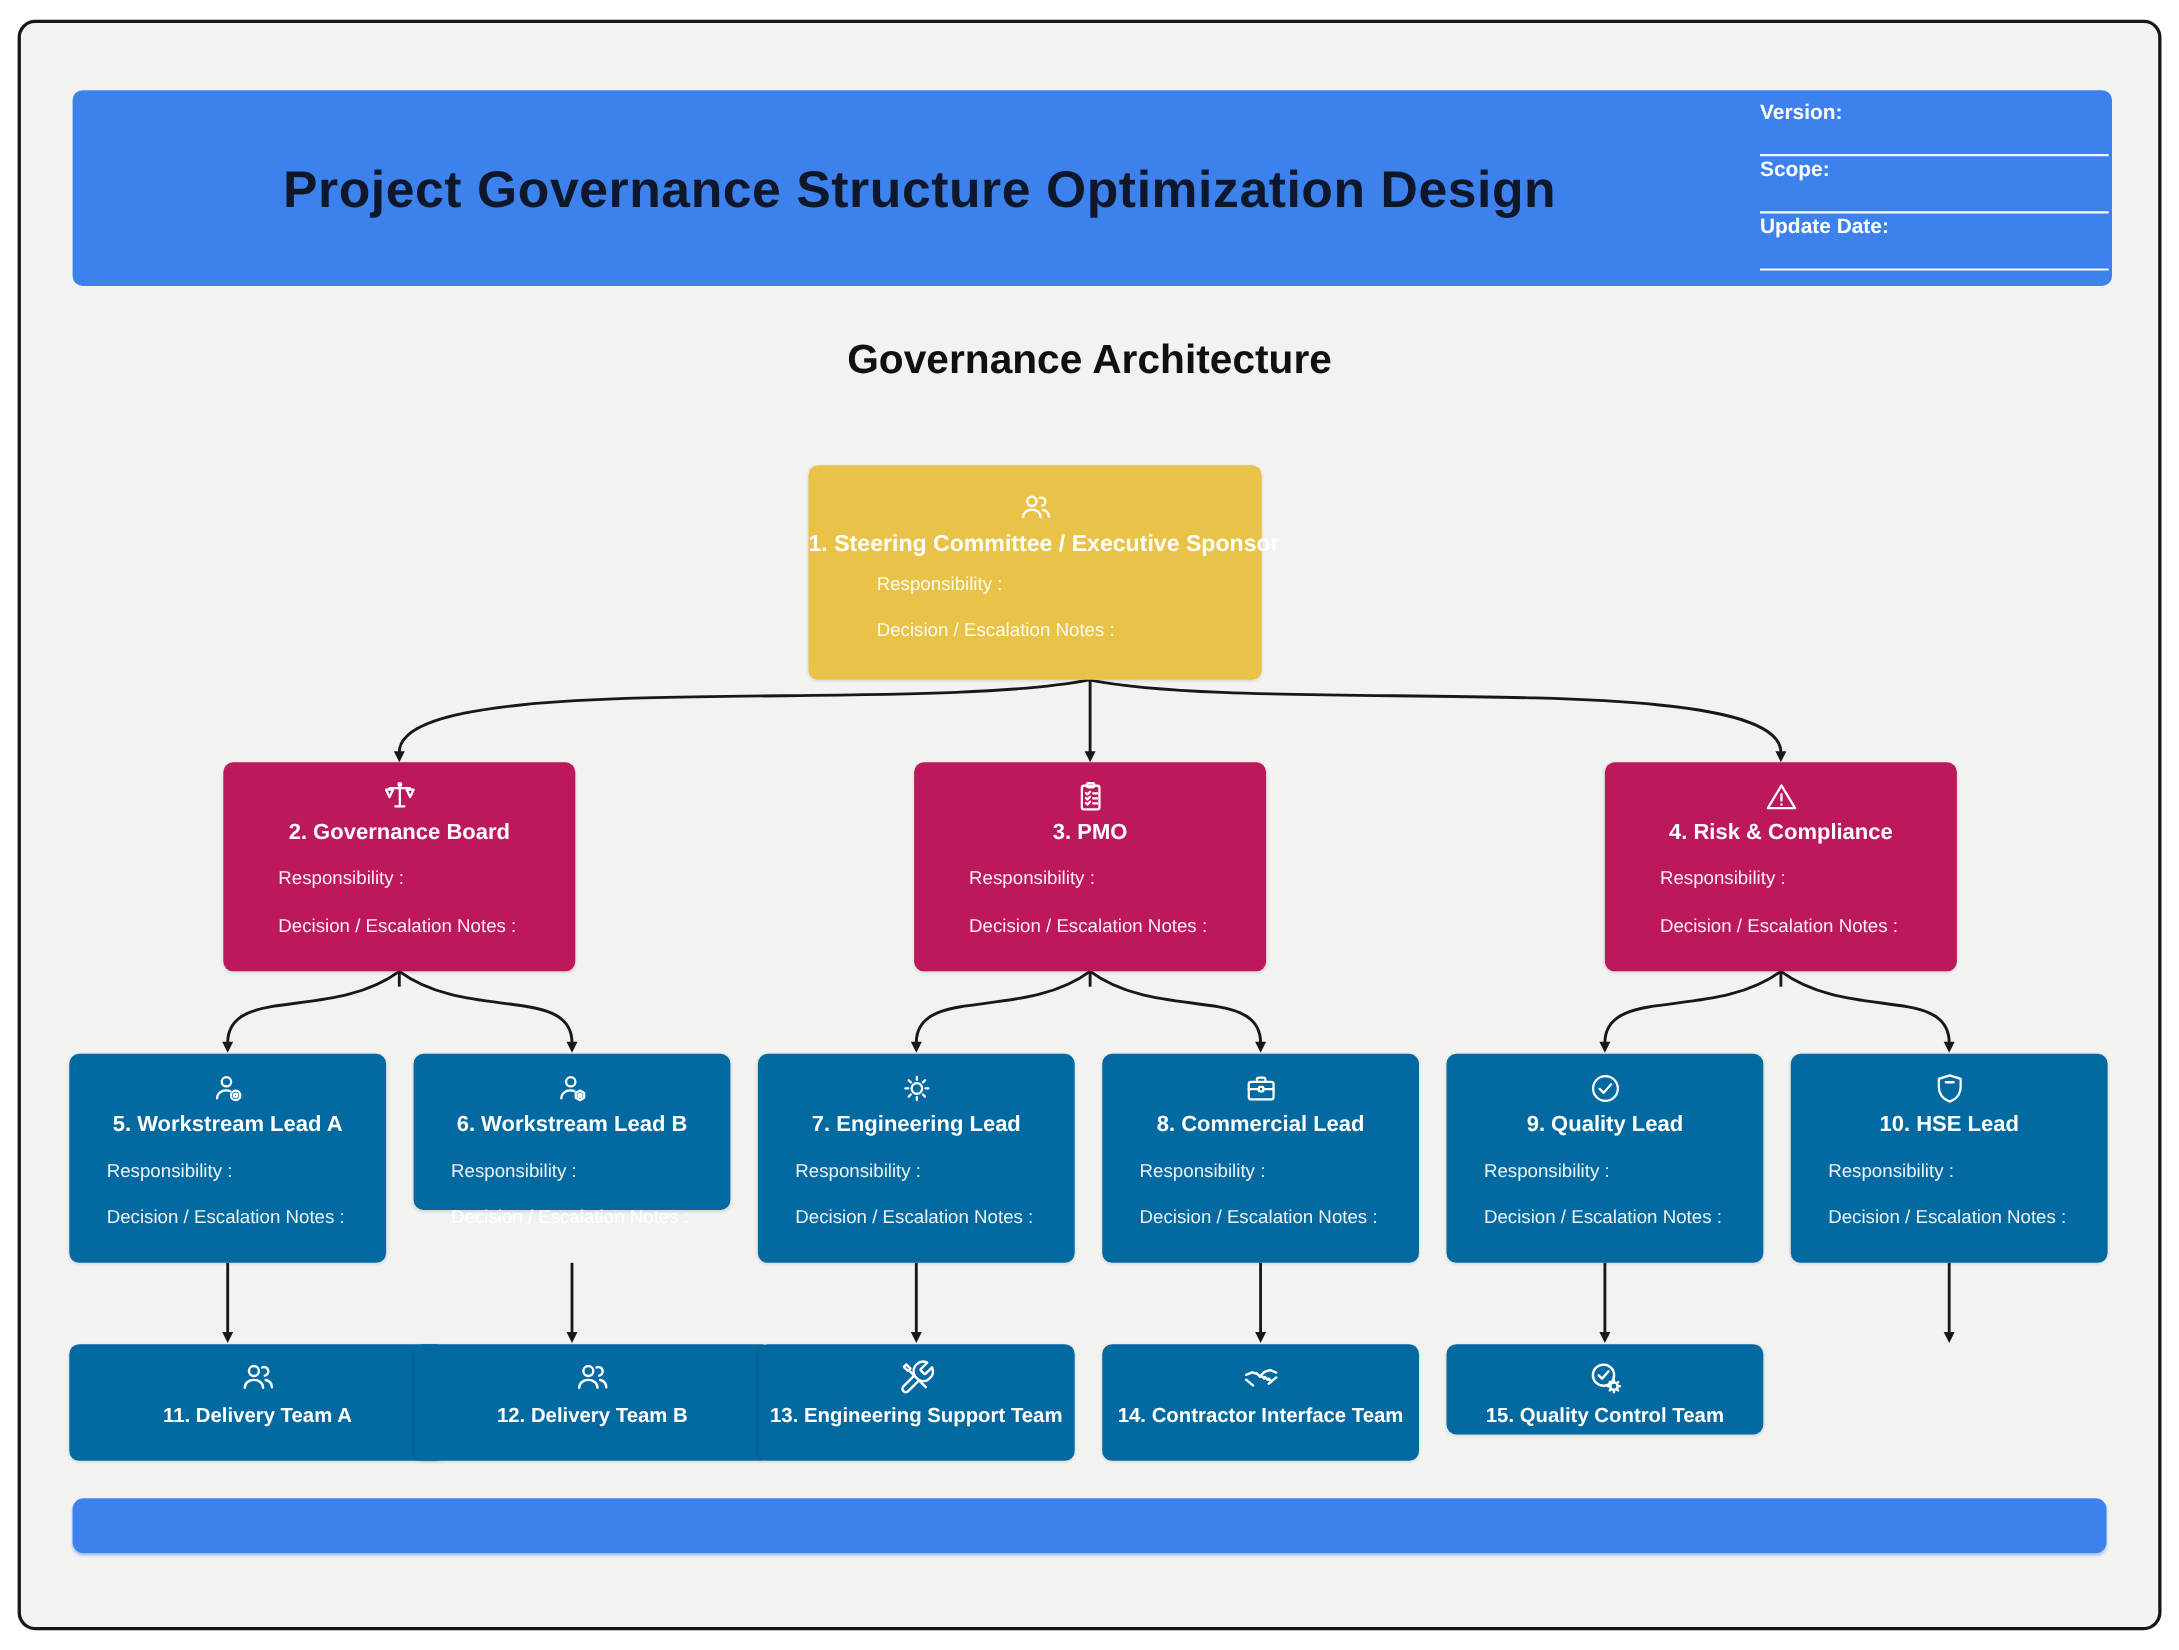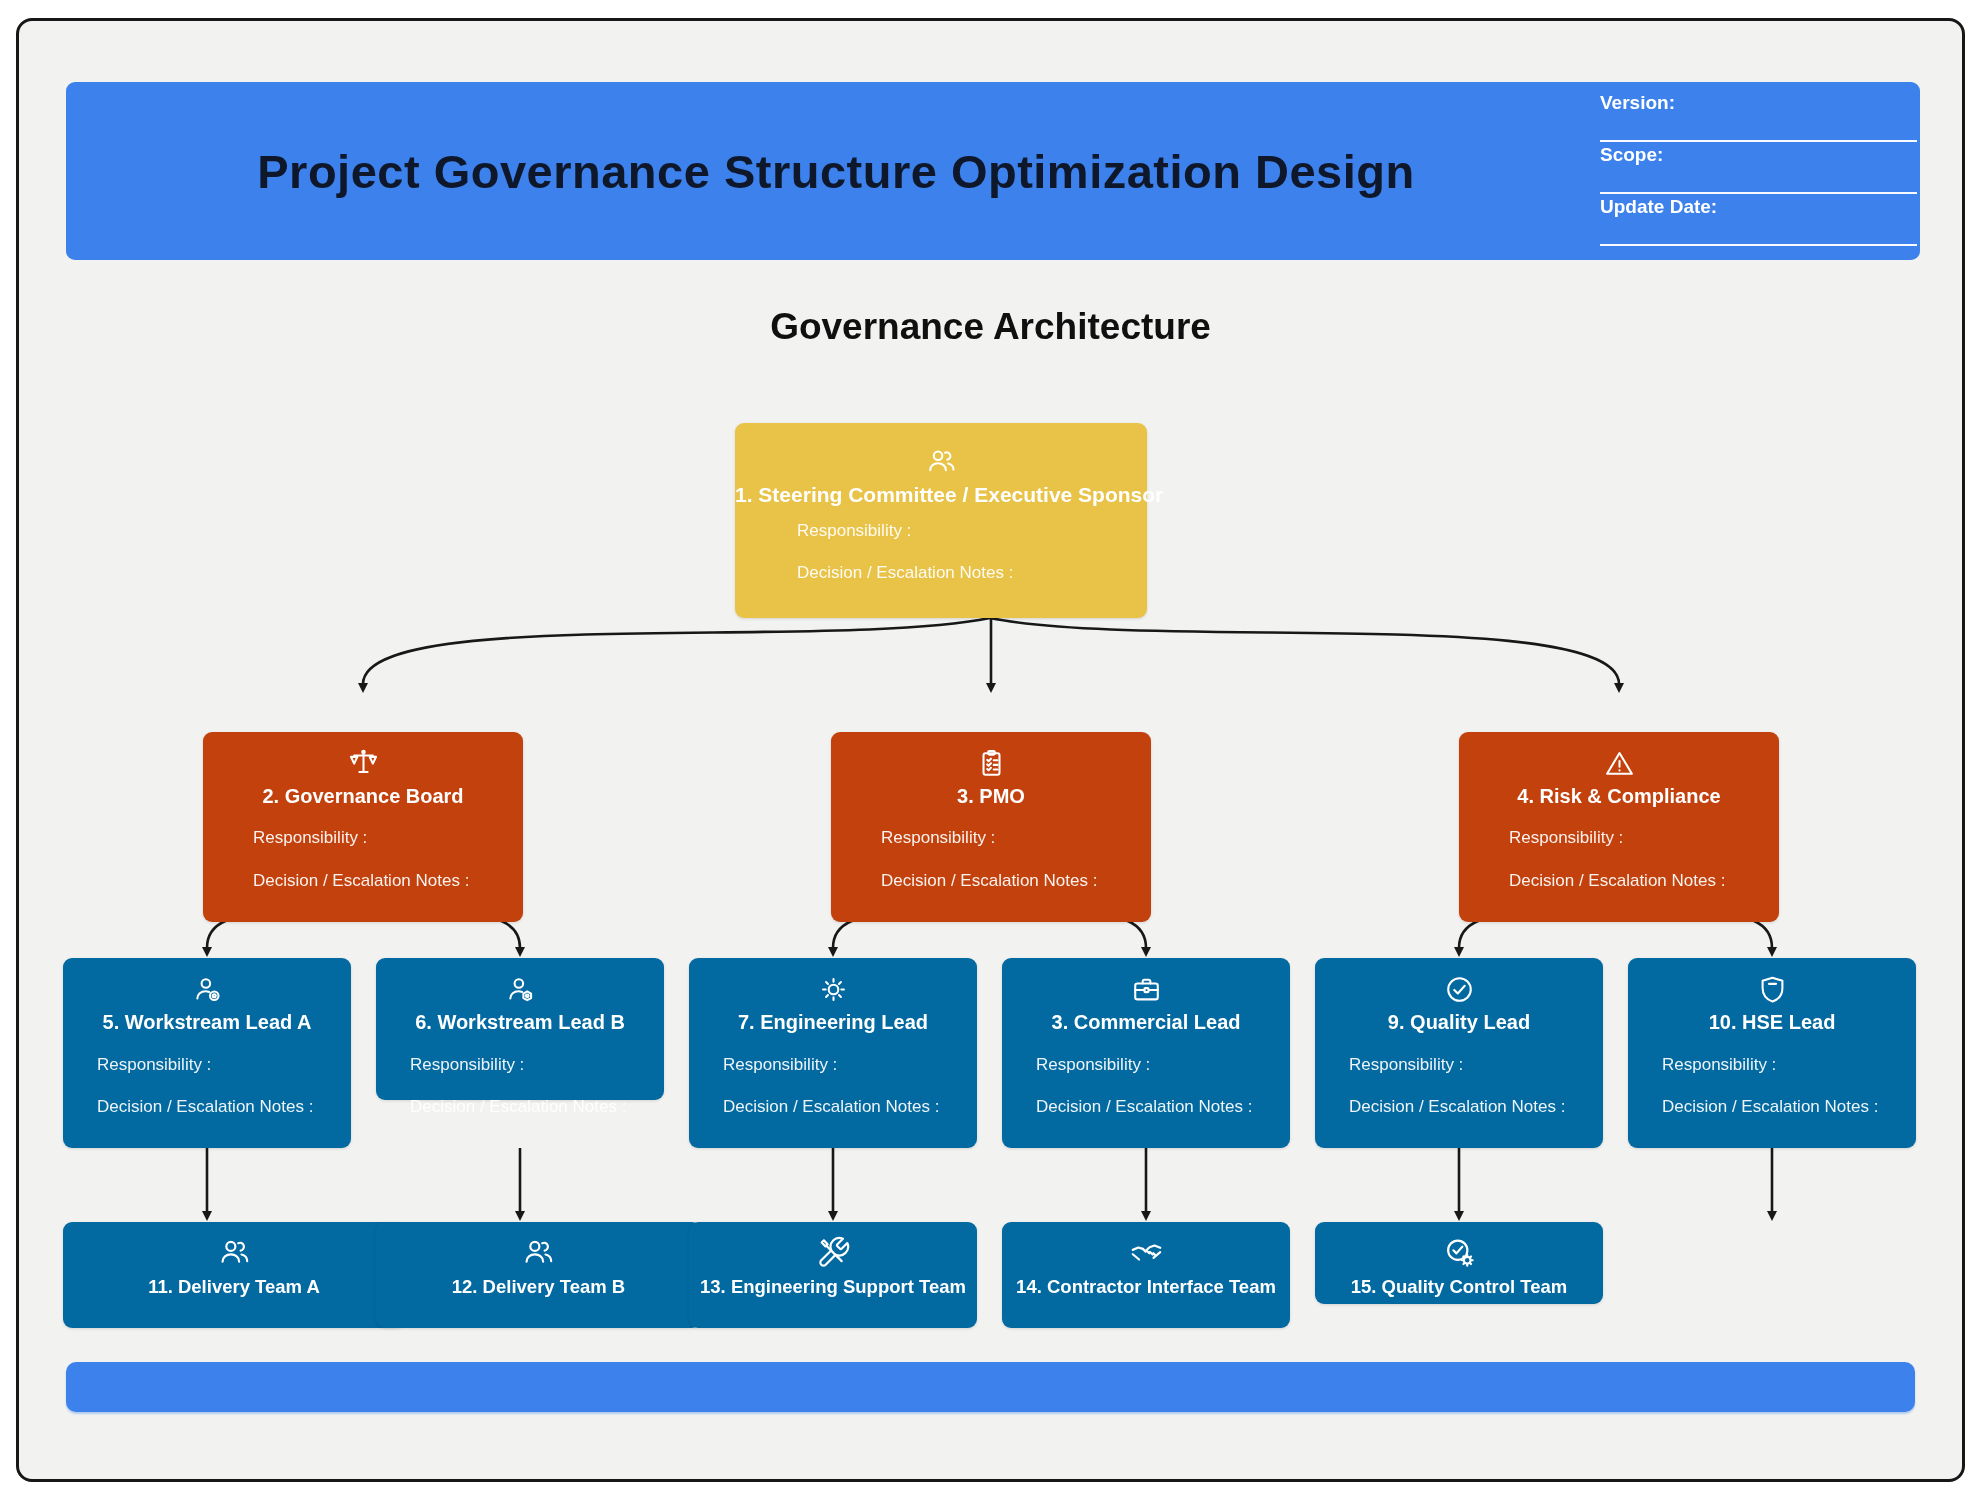--- a/index.html
+++ b/index.html
@@ -11,21 +11,21 @@
   .header-title{position:absolute;left:0;top:0;width:1540px;height:100%;display:flex;align-items:center;justify-content:center;color:#0f172a;font-size:47px;font-weight:bold;letter-spacing:.5px;}
   .meta{position:absolute;left:1534px;top:8px;width:317px;}
   .meta-row{height:48px;border-bottom:2px solid rgba(255,255,255,.96);padding-top:2px;}
   .meta-row .lbl{color:#fff;font-size:19px;font-weight:bold;}
 
   .section-title{position:absolute;left:0;top:306px;width:100%;text-align:center;font-size:37px;font-weight:bold;color:#101010;}
 
   
   .node{position:absolute;border-radius:9px;color:#fff;text-align:center;box-shadow:0 1px 3px rgba(0,0,0,.12);}
   .node.yellow{background:#e9c347;}
-  .node.blue{background:#c2410c;margin-top:39px;}
+  .node.blue{background:#be185d;}
   .node.green{background:#0369a1;}
   .node .icon{display:block;margin:15px auto 2px;height:34px;}
   .node .icon svg{width:33px;height:33px;}
   .node .title{font-size:20px;font-weight:bold;margin-top:4px;white-space:nowrap;}
   .node .line{position:absolute;text-align:left;font-size:17px;color:rgba(255,255,255,.93);white-space:nowrap;}
   .n1 .icon{margin-top:22px;}
   .n1 .title{font-size:21px;}
   .n1 .line.r{top:98px;left:62px;}
   .n1 .line.d{top:140px;left:62px;}
   .n2 .line.r{top:96px;left:50px;}
@@ -228,21 +228,21 @@
     <span class="icon">
       <svg viewBox="0 0 24 24">
           <g>
             <rect x="3.8" y="7.6" width="16.4" height="11.6" rx="1.6"></rect>
             <path d="M9.2 7.6V6.3c0-.8.6-1.4 1.4-1.4h2.8c.8 0 1.4.6 1.4 1.4v1.3"></path>
             <path d="M3.8 12.4h6.7M13.5 12.4h6.7"></path>
             <rect x="10.5" y="11" width="3" height="2.9" rx=".6"></rect>
           </g>
         </svg>
     </span>
-    <div class="title">3. Commercial Lead</div>
+    <div class="title">8. Commercial Lead</div>
     <div class="line r">Responsibility :</div>
     <div class="line d">Decision / Escalation Notes :</div>
   </div>
 
   <div class="node n3 green" style="left:1315px;top:958px;width:288px;height:190px;">
     <span class="icon">
       <svg viewBox="0 0 24 24">
           <g>
             <circle cx="12" cy="12" r="8.2"></circle>
             <path d="M8.2 12.3l2.6 2.6 5-5.6"></path>

